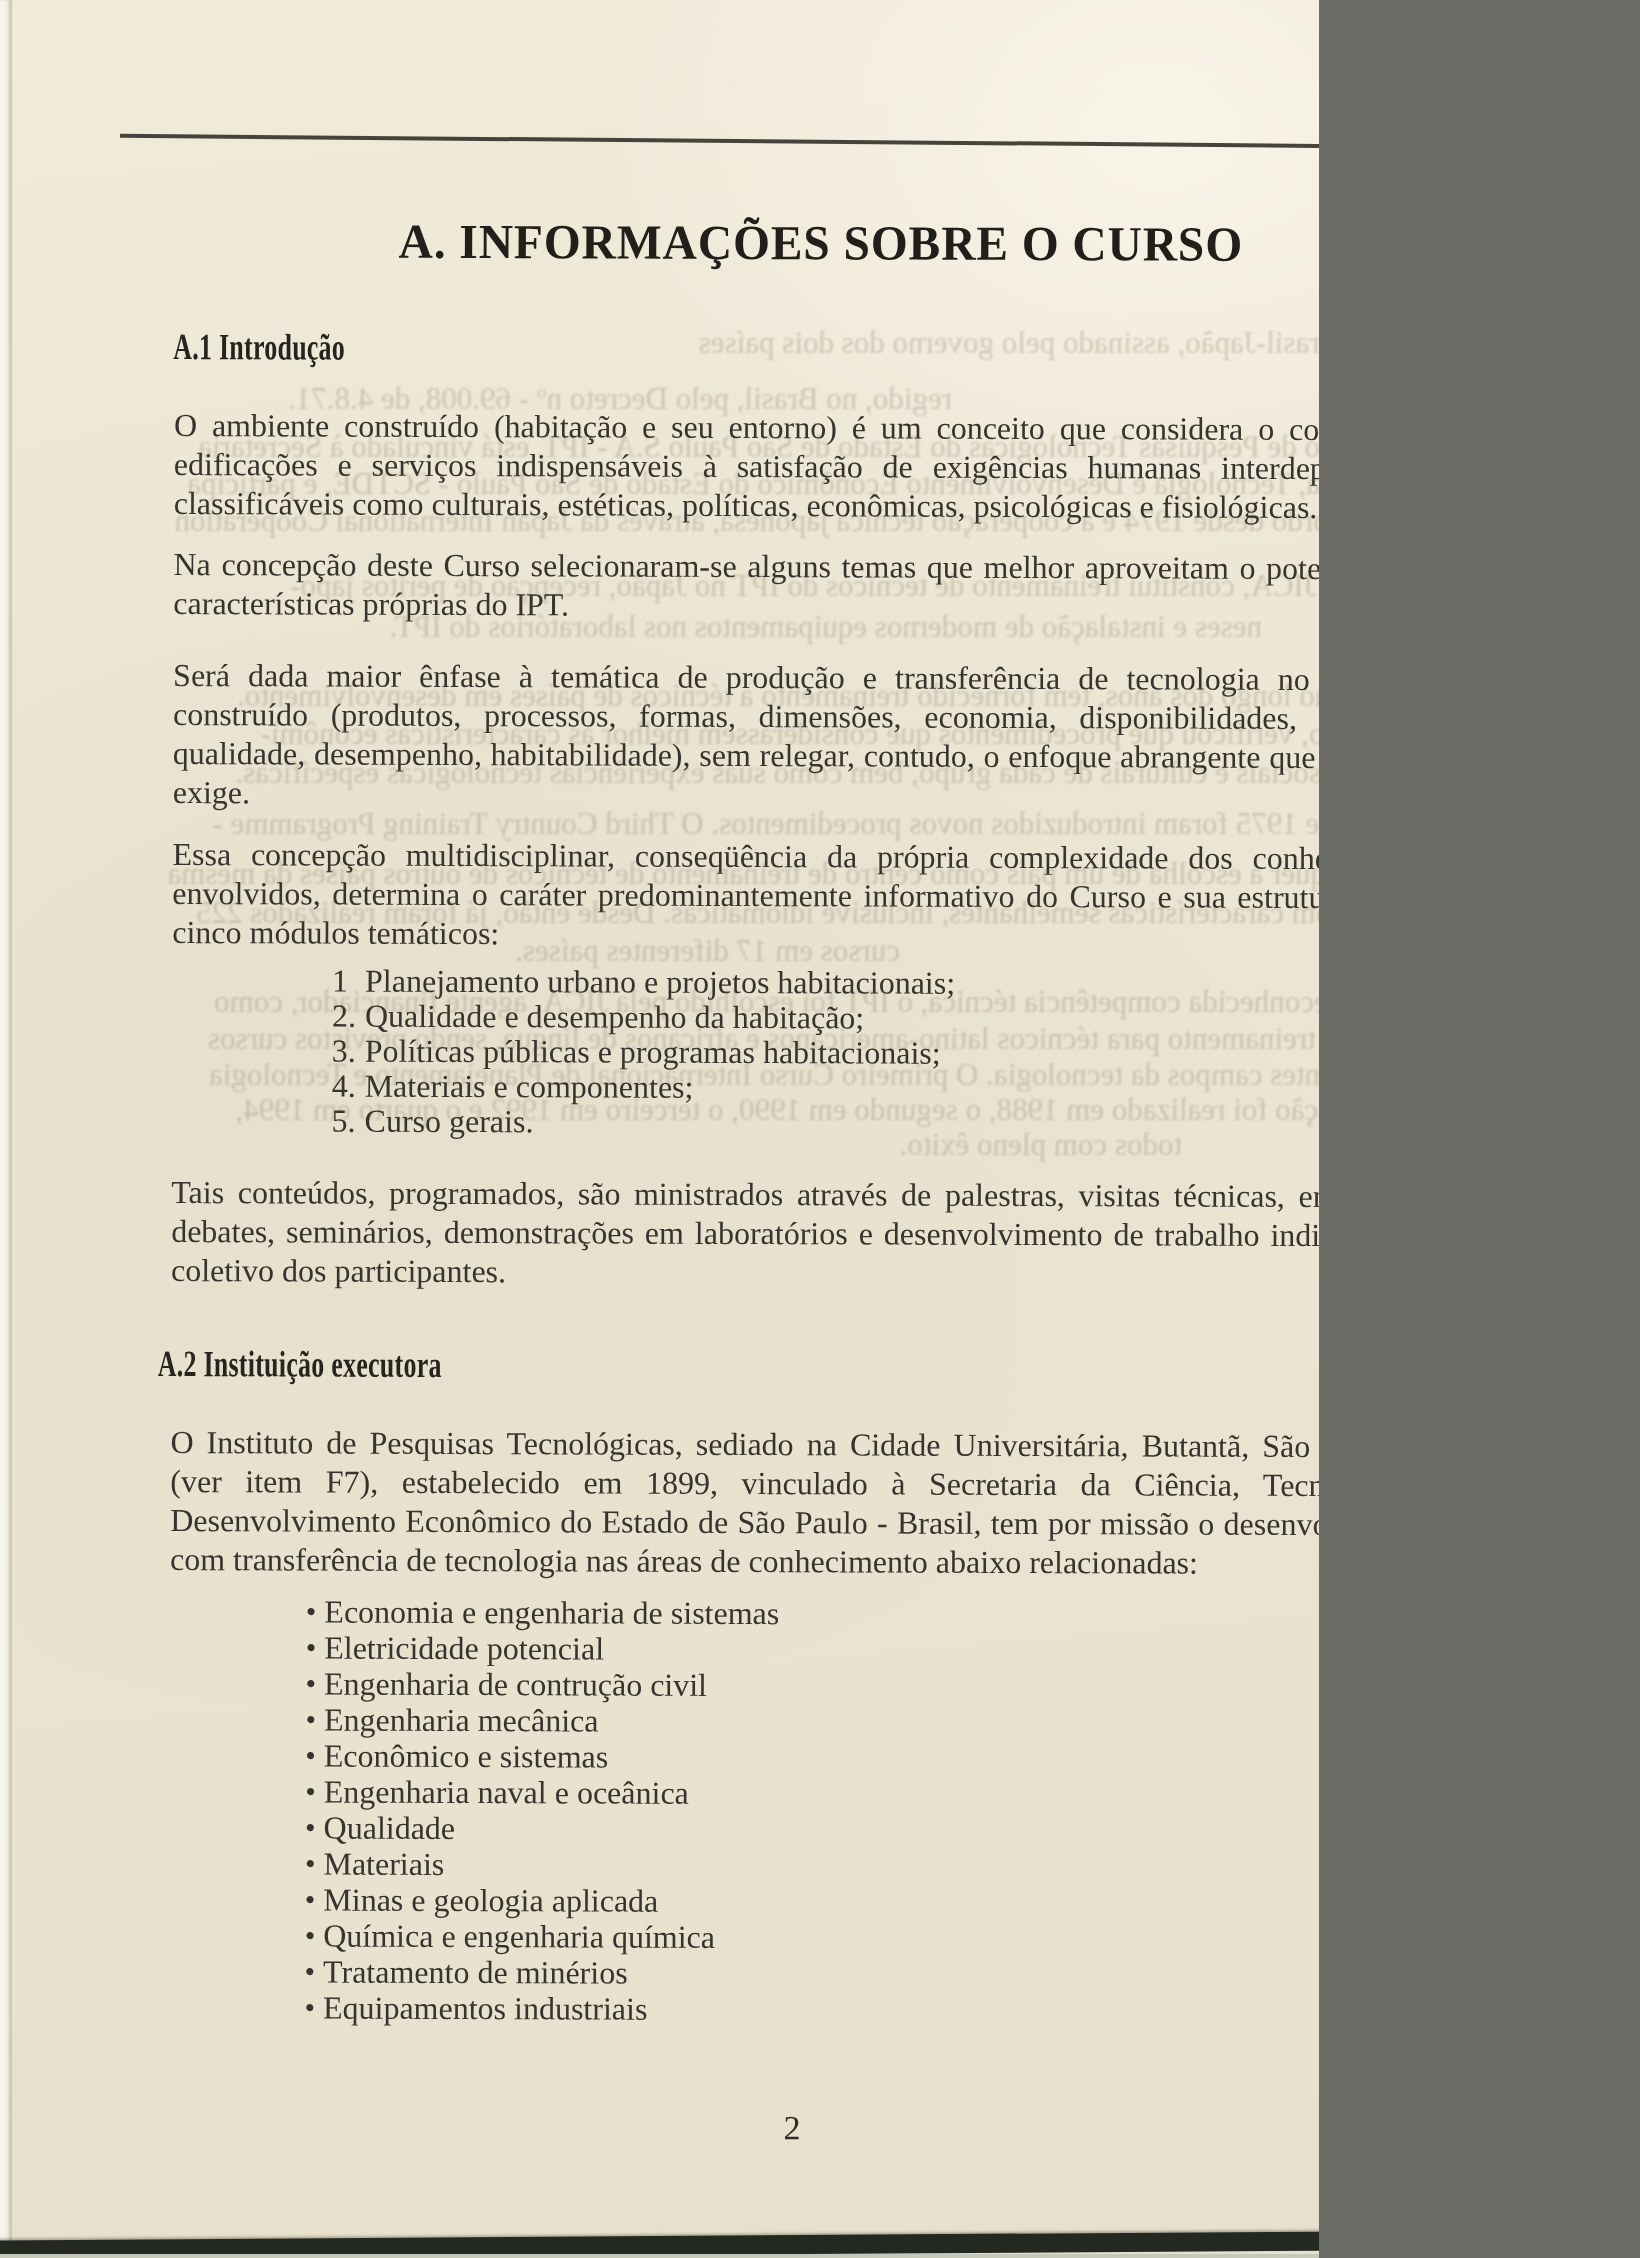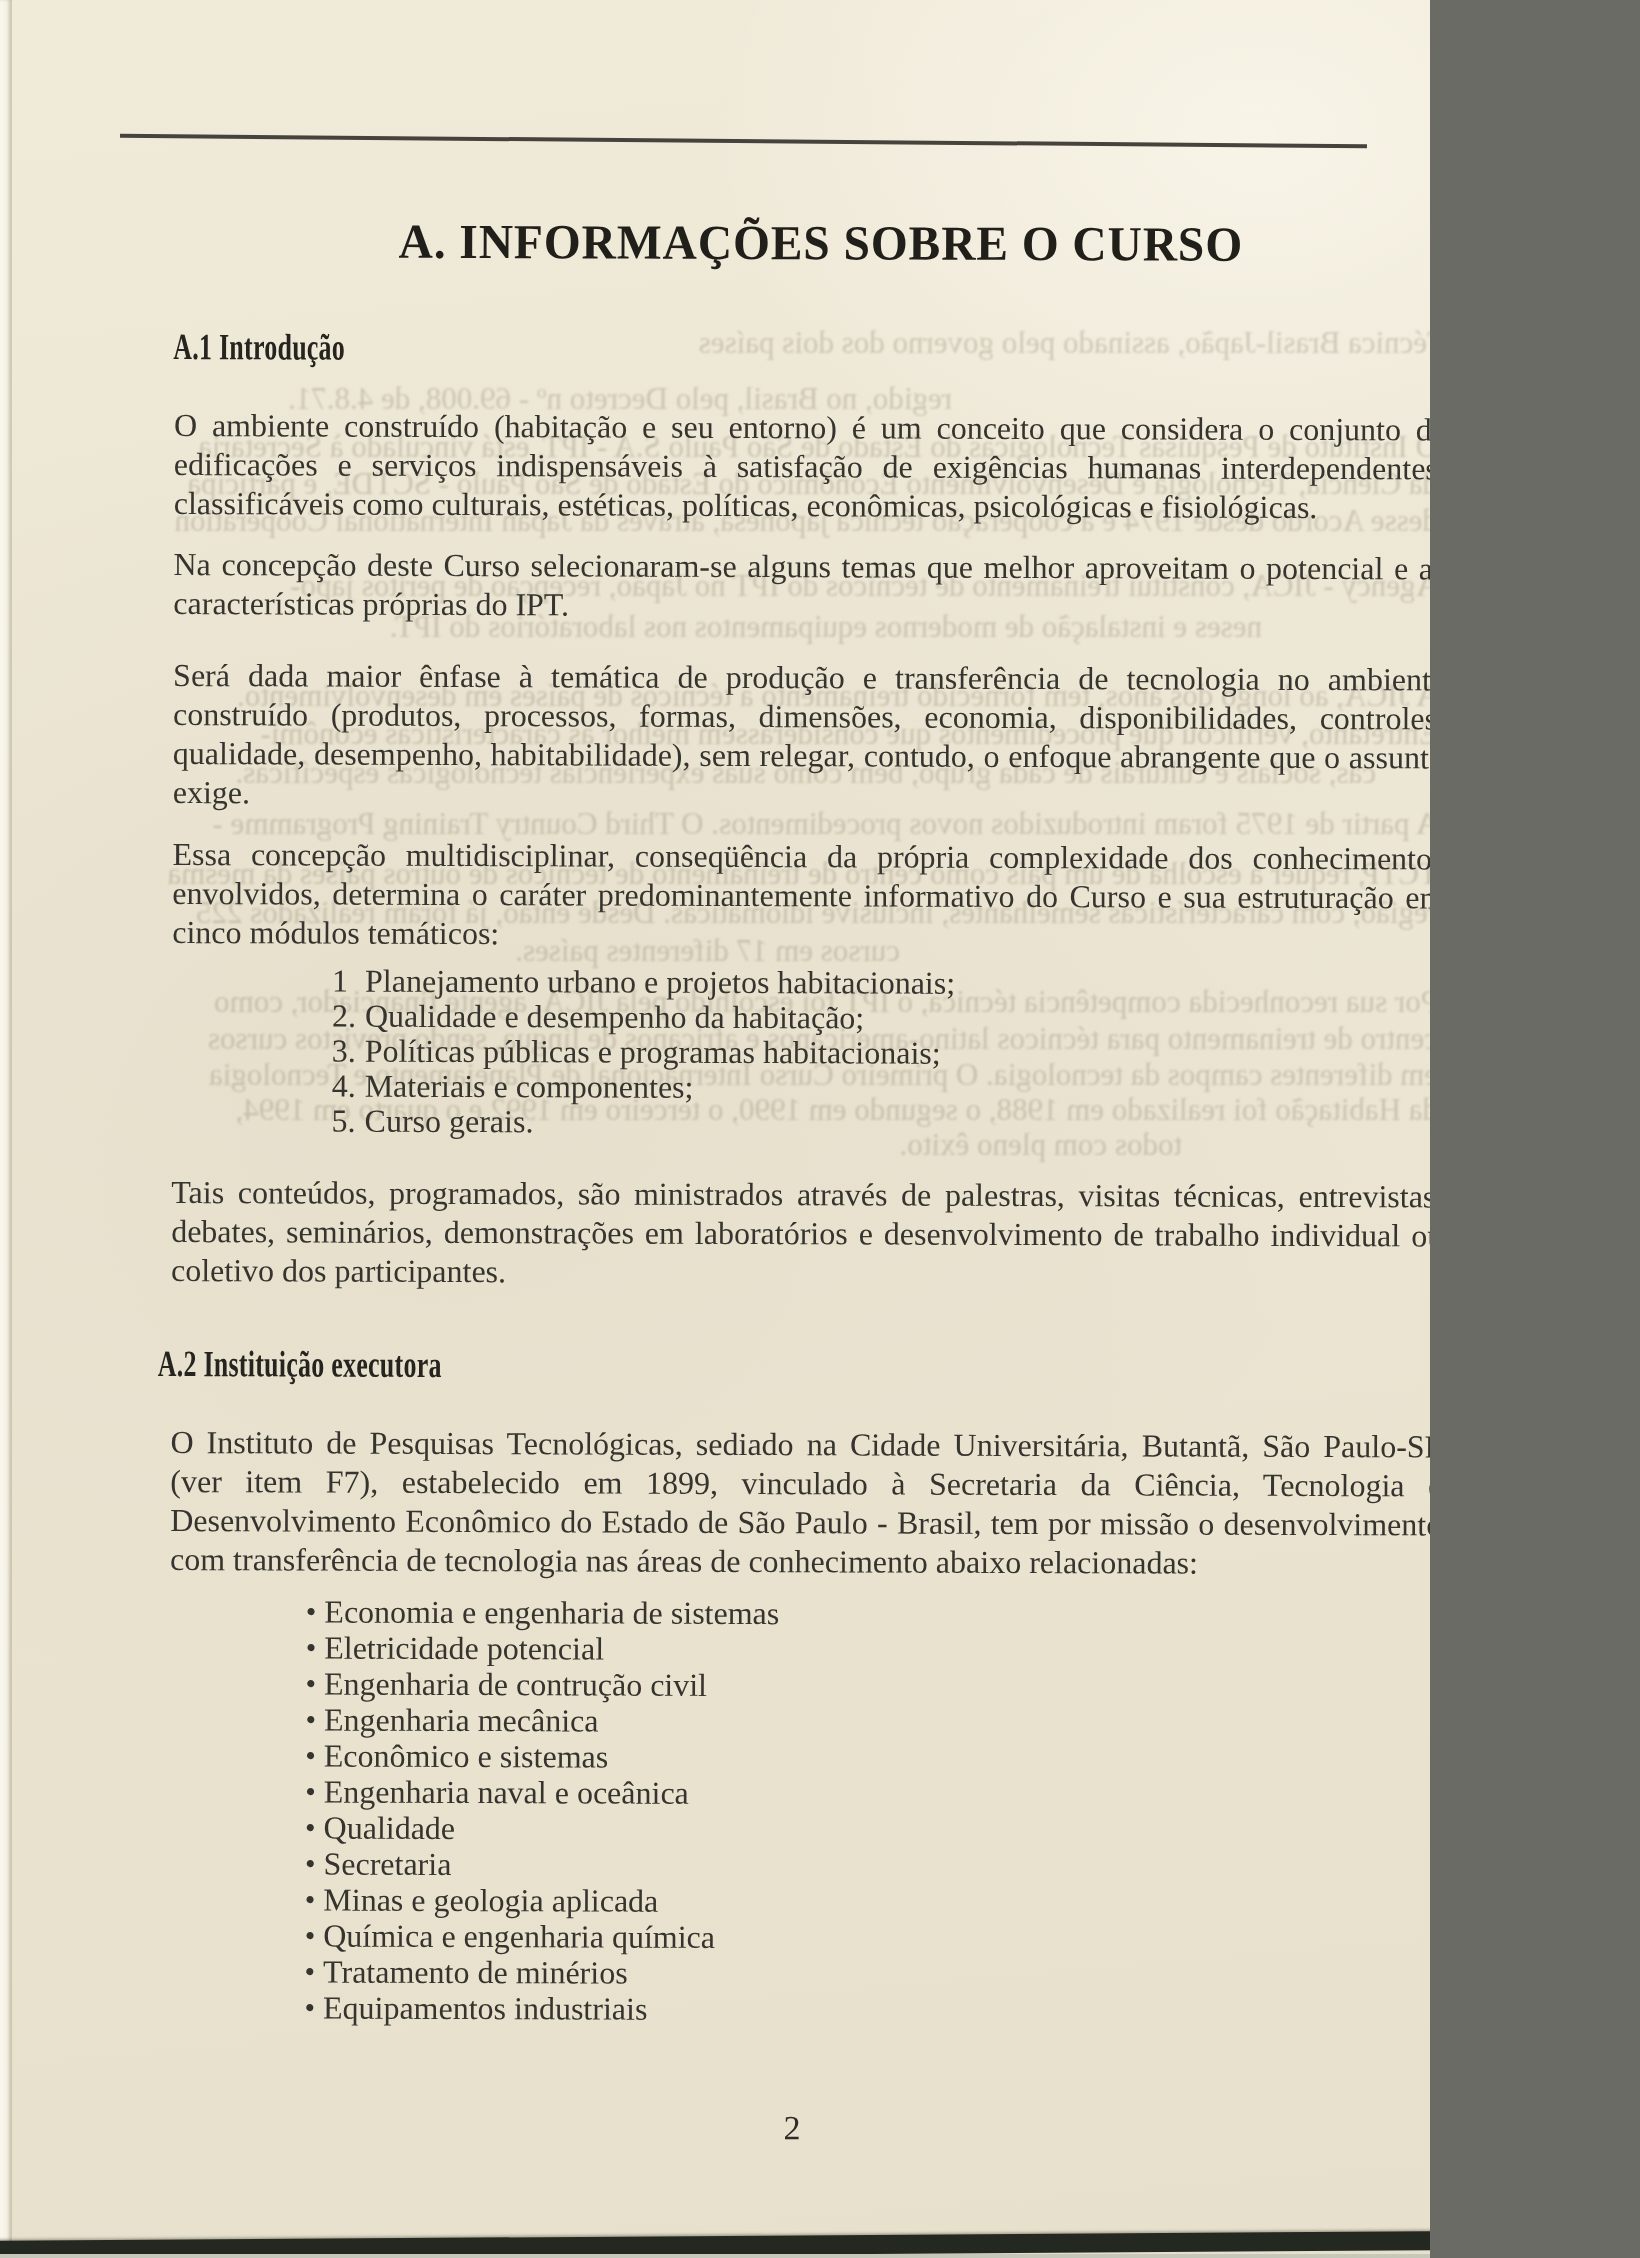--- a/index.html
+++ b/index.html
@@ -1,24 +1,25 @@
 <!DOCTYPE html>
 <html style="font-size:14px"><head>
 <meta charset="utf-8">
 <style>
   html,body{margin:0;padding:0;background:#6b6b66;}
   .sheet{
     position:relative;
-    width:1430px;height:2258px;
+    width:1310px;height:2258px;
     overflow:hidden;
     font-family:"Liberation Serif", serif;
     background:
       radial-gradient(794px 573px at 88% 6%, rgba(255,253,244,0.55), rgba(255,253,244,0) 70%),
       radial-gradient(1323px 970px at 30% 45%, rgba(120,105,70,0.05), rgba(120,105,70,0) 75%),
       linear-gradient(175deg, #f0ead9 0%, #ece6d4 40%, #e9e2cf 75%, #e7e0cc 100%);
+    padding-left: 9px;
   }
   
   .right-lighter{position:absolute;left:1574px;right:0;top:0;bottom:19.4px;background:rgba(255,255,252,0.28);}
   .crease-shadow{position:absolute;left:1533px;top:0;bottom:19.4px;width:39px;
     background:linear-gradient(90deg, rgba(100,90,60,0) 0%, rgba(100,90,60,0.10) 100%);}
   .crease{position:absolute;left:1570px;top:0;bottom:19.4px;width:4.4px;
     background:linear-gradient(90deg, rgba(140,130,100,0.45) 0 30%, rgba(255,255,250,0.9) 45% 65%, rgba(150,140,110,0.30) 80% 100%);}
   .stitch{position:absolute;left:1562px;top:399px;width:25px;height:23px;}
   .stitch:before,.stitch:after{content:"";position:absolute;left:10.6px;top:0;width:2.6px;height:23px;background:rgba(250,248,240,0.95);box-shadow:0 0 1.8px rgba(90,80,60,0.6);}
   .stitch:before{transform:rotate(24deg);}
@@ -192,21 +193,21 @@
           <span class="atxt">Engenharia naval e oceânica</span>
         </li>
 
         <li class="area-row">
           <span class="dot">•</span>
           <span class="atxt">Qualidade</span>
         </li>
 
         <li class="area-row">
           <span class="dot">•</span>
-          <span class="atxt">Secretaria</span>
+          <span class="atxt">Materiais</span>
         </li>
 
         <li class="area-row">
           <span class="dot">•</span>
           <span class="atxt">Minas e geologia aplicada</span>
         </li>
 
         <li class="area-row">
           <span class="dot">•</span>
           <span class="atxt">Química e engenharia química</span>

